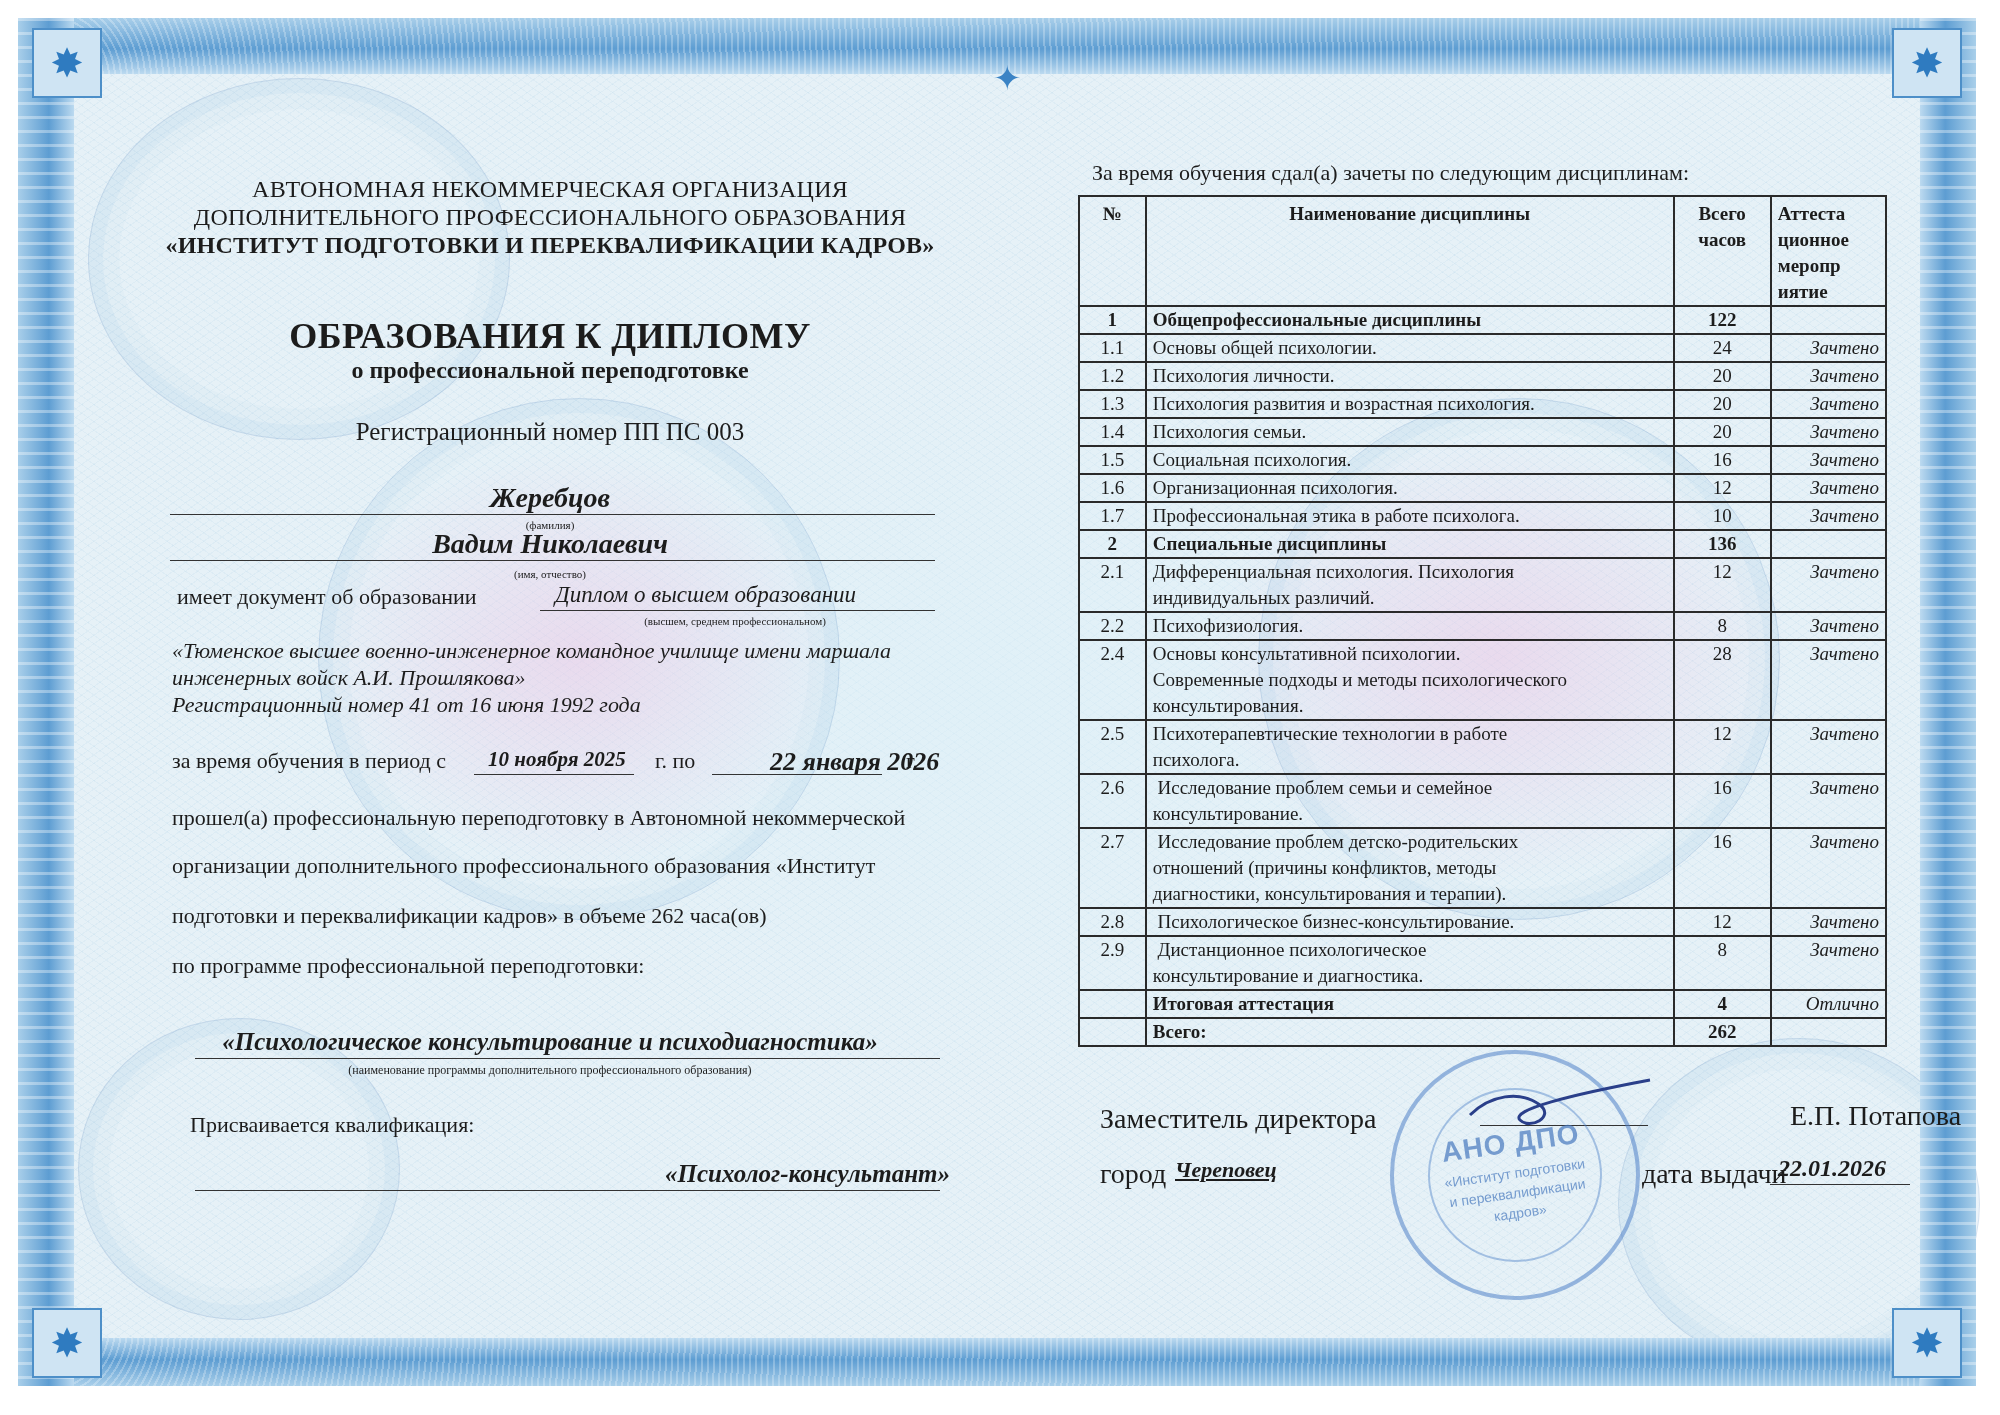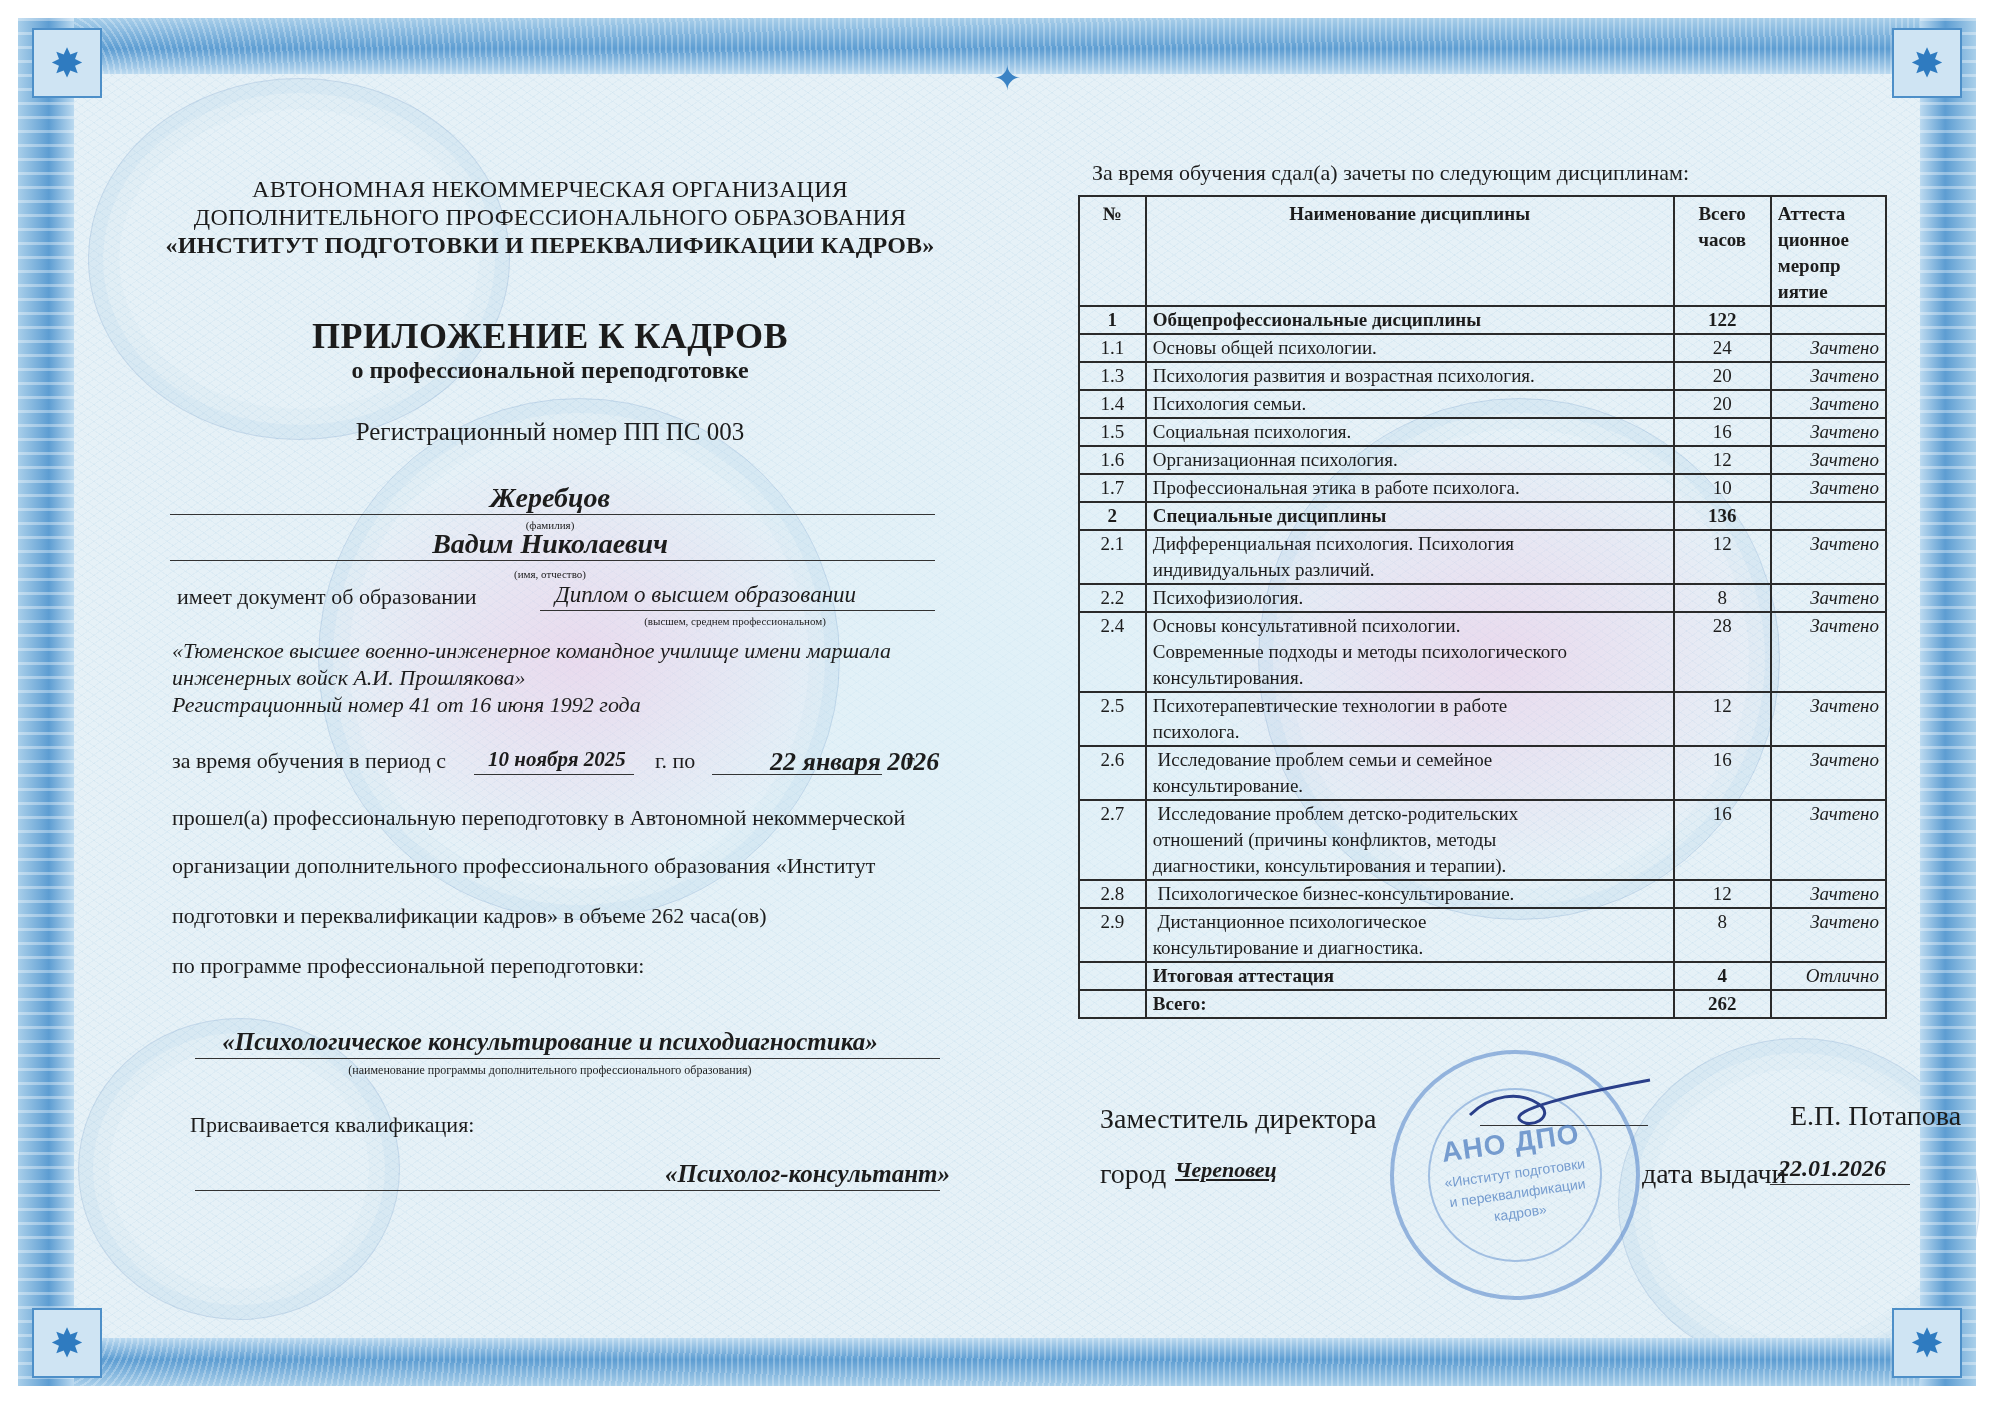--- a/index.html
+++ b/index.html
@@ -137,21 +137,21 @@
   <div class="corner c-br">
       <span class="star">✸</span>
     </div>
   <div class="mid-star">✦</div>
 </div>
 
 <div class="abs org-line" style="top:176px;">АВТОНОМНАЯ НЕКОММЕРЧЕСКАЯ ОРГАНИЗАЦИЯ</div>
 <div class="abs org-line" style="top:204px;">ДОПОЛНИТЕЛЬНОГО ПРОФЕССИОНАЛЬНОГО ОБРАЗОВАНИЯ</div>
 <div class="abs org-line org-bold" style="top:232px;">«ИНСТИТУТ ПОДГОТОВКИ И ПЕРЕКВАЛИФИКАЦИИ КАДРОВ»</div>
 
-<div class="abs title-main" style="top:315px;">ПРИЛОЖЕНИЕ  К КАДРОВ</div>
+<div class="abs title-main" style="top:315px;">ОБРАЗОВАНИЯ  К ДИПЛОМУ</div>
 <div class="abs title-sub" style="top:357px;">о профессиональной переподготовке</div>
 <div class="abs regnum" style="top:418px;">Регистрационный номер  ПП ПС 003</div>
 
 <div class="abs italic-bold" style="left:150px;width:800px;text-align:center;top:482px;font-size:28px;">Жеребцов</div>
 <div class="fill-line" style="left:170px;top:514px;width:765px;"></div>
 <div class="abs caption" style="left:150px;width:800px;top:519px;">(фамилия)</div>
 
 <div class="abs italic-bold" style="left:150px;width:800px;text-align:center;top:528px;font-size:28px;">Вадим Николаевич</div>
 <div class="fill-line" style="left:170px;top:560px;width:765px;"></div>
 <div class="abs caption" style="left:150px;width:800px;top:568px;">(имя, отчество)</div>
@@ -216,20 +216,28 @@
       </tr>
       <tr>
         <td class="col-no">1.1</td>
         <td class="col-nm">
           <div style="white-space: pre;">Основы общей психологии.</div>
         </td>
         <td class="col-hr">24</td>
         <td class="col-at">Зачтено</td>
       </tr>
       <tr>
+        <td class="col-no">1.2</td>
+        <td class="col-nm">
+          <div style="white-space: pre;">Психология личности.</div>
+        </td>
+        <td class="col-hr">20</td>
+        <td class="col-at">Зачтено</td>
+      </tr>
+      <tr>
         <td class="col-no">1.3</td>
         <td class="col-nm">
           <div style="white-space: pre;">Психология развития и возрастная психология.</div>
         </td>
         <td class="col-hr">20</td>
         <td class="col-at">Зачтено</td>
       </tr>
       <tr>
         <td class="col-no">1.4</td>
         <td class="col-nm">

